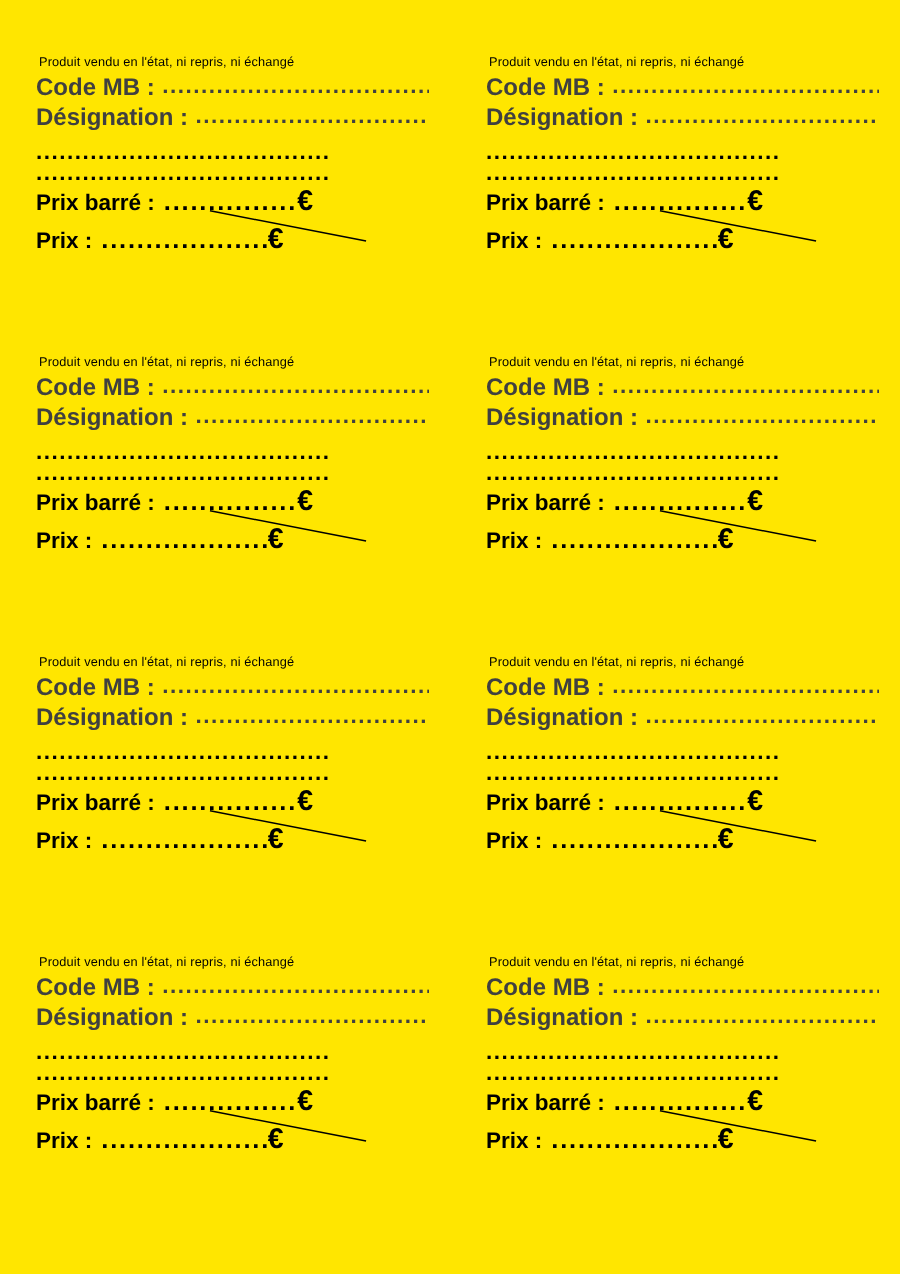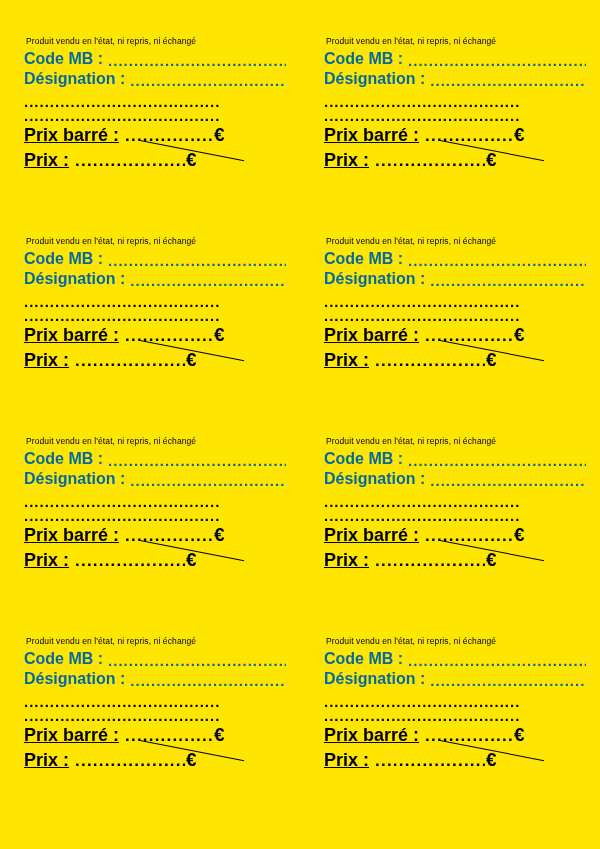--- a/index.html
+++ b/index.html
@@ -37,23 +37,23 @@
   .disclaimer {
     font-size: 8.5px;
     font-weight: normal;
     color: #000;
     letter-spacing: 0.1px;
     margin: 0 0 4px 2px;
     white-space: nowrap;
   }
   .field-row {
     display: flex;
-    align-items: flex-end;
-    font-weight: bold;
-    color: #0369a1;
+    align-items: flex-start;
+    font-weight: bold;
+    color: #404040;
     white-space: nowrap;
     margin-bottom: 2px;
   }
   .field-label {
     font-size: 16px;
     font-weight: bold;
     letter-spacing: 0px;
   }
   .dots {
     flex: 1;
@@ -82,24 +82,23 @@
     margin-left: 1px;
   }
   .price-row {
     display: flex;
     align-items: baseline;
     white-space: nowrap;
     position: relative;
     margin-top: 3px;
   }
   .price-label {
-    font-size: 18px;
+    font-size: 15px;
     font-weight: bold;
     letter-spacing: 0px;
-    text-decoration: underline;
   }
   .price-dots {
     font-size: 17px;
     font-weight: bold;
     letter-spacing: 1.2px;
     line-height: 1;
     margin-left: 6px;
     overflow: hidden;
     white-space: nowrap;
   }

